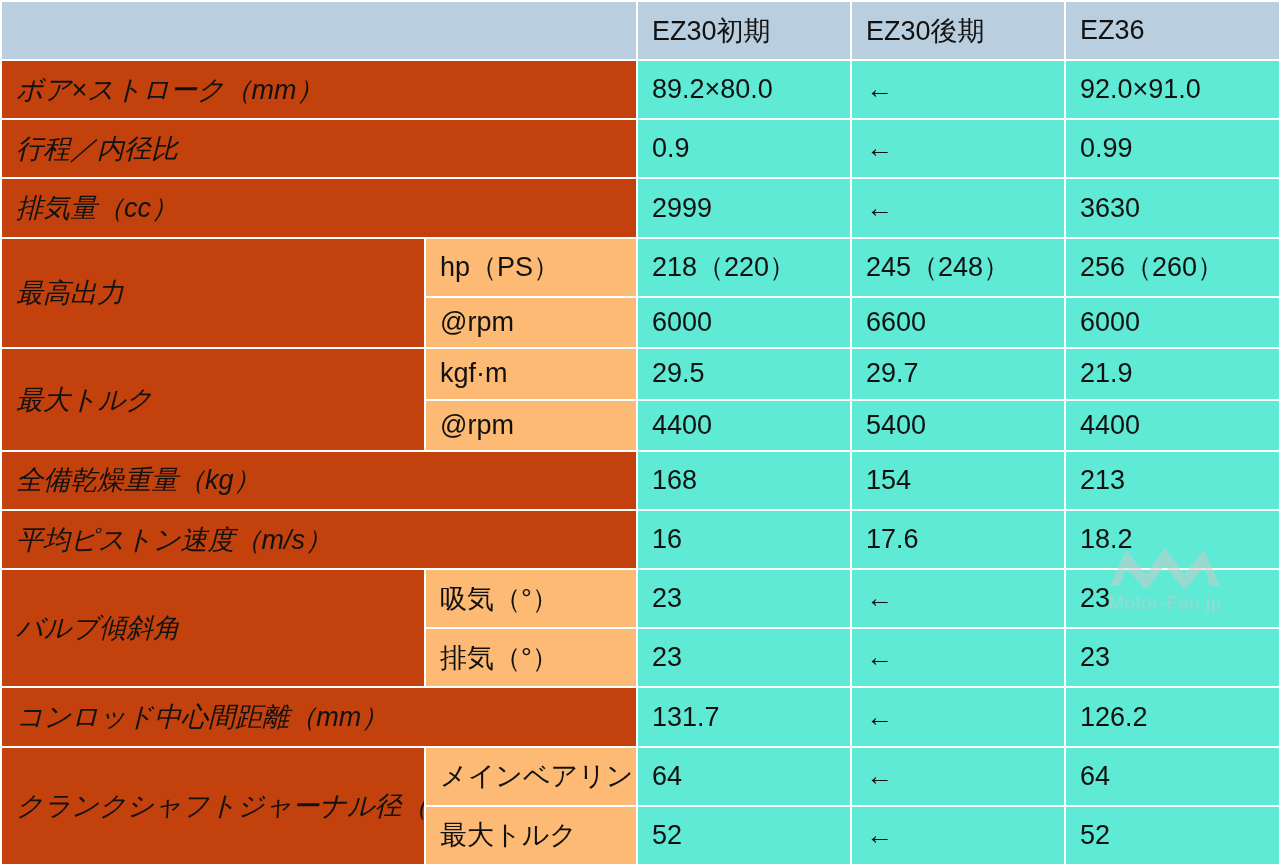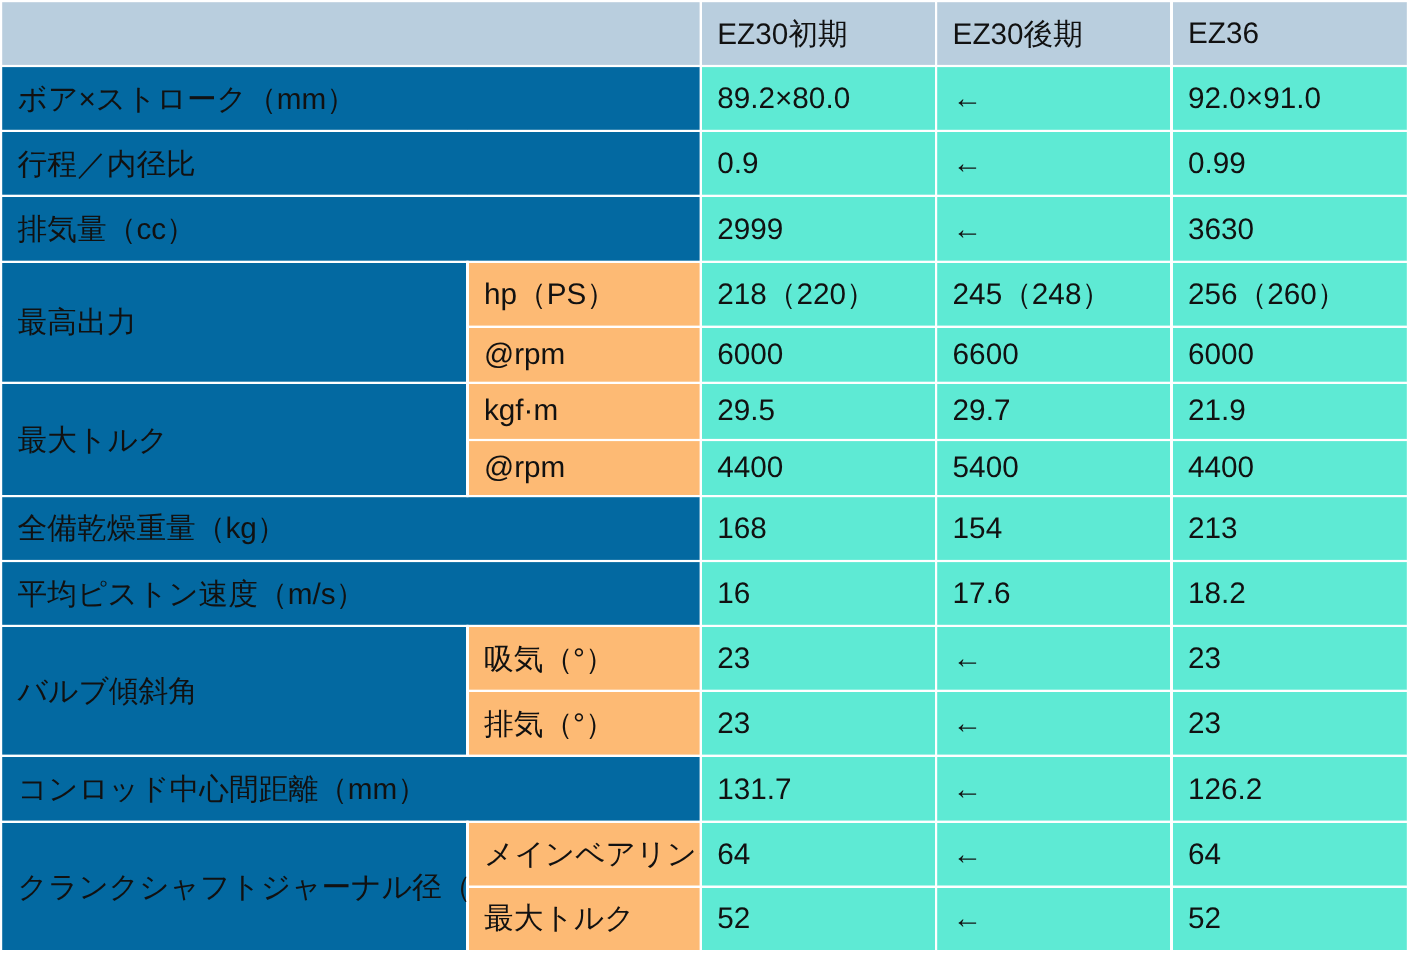--- a/index.html
+++ b/index.html
@@ -32,21 +32,22 @@
     font-size: 27px;
     font-weight: normal;
     color: #111111;
     text-align: left;
     vertical-align: middle;
     overflow: hidden;
     white-space: nowrap;
   }
   
   .lbl {
-    background: #0369a1;
+    background: #c2410c;
+    font-style: italic;
   }
   
   .val {
     background: #5eead4;
   }
   
   .hdr {
     background: #b9cede;
   }
   .hdr.val-hdr {
@@ -212,13 +213,20 @@
       </tr>
       <tr>
         <td class="sub sub-narrow">最大トルク</td>
         <td class="val">52</td>
         <td class="val arrow">←</td>
         <td class="val">52</td>
       </tr>
     </tbody>
   </table>
 
+  <div class="watermark">
+    <svg class="mfj-mark" width="118" height="46" viewBox="0 0 118 46">
+      <polygon points="4,42 20,6 40,30 59,4 59,22 40,46 20,24 14,42" fill="#c8ccce"></polygon>
+      <polygon points="114,42 98,6 78,30 59,4 59,22 78,46 98,24 104,42" fill="#c8ccce"></polygon>
+    </svg>
+    <span class="mfj-text">Motor-Fan.jp</span>
+  </div>
 </div>
 
 </body></html>

